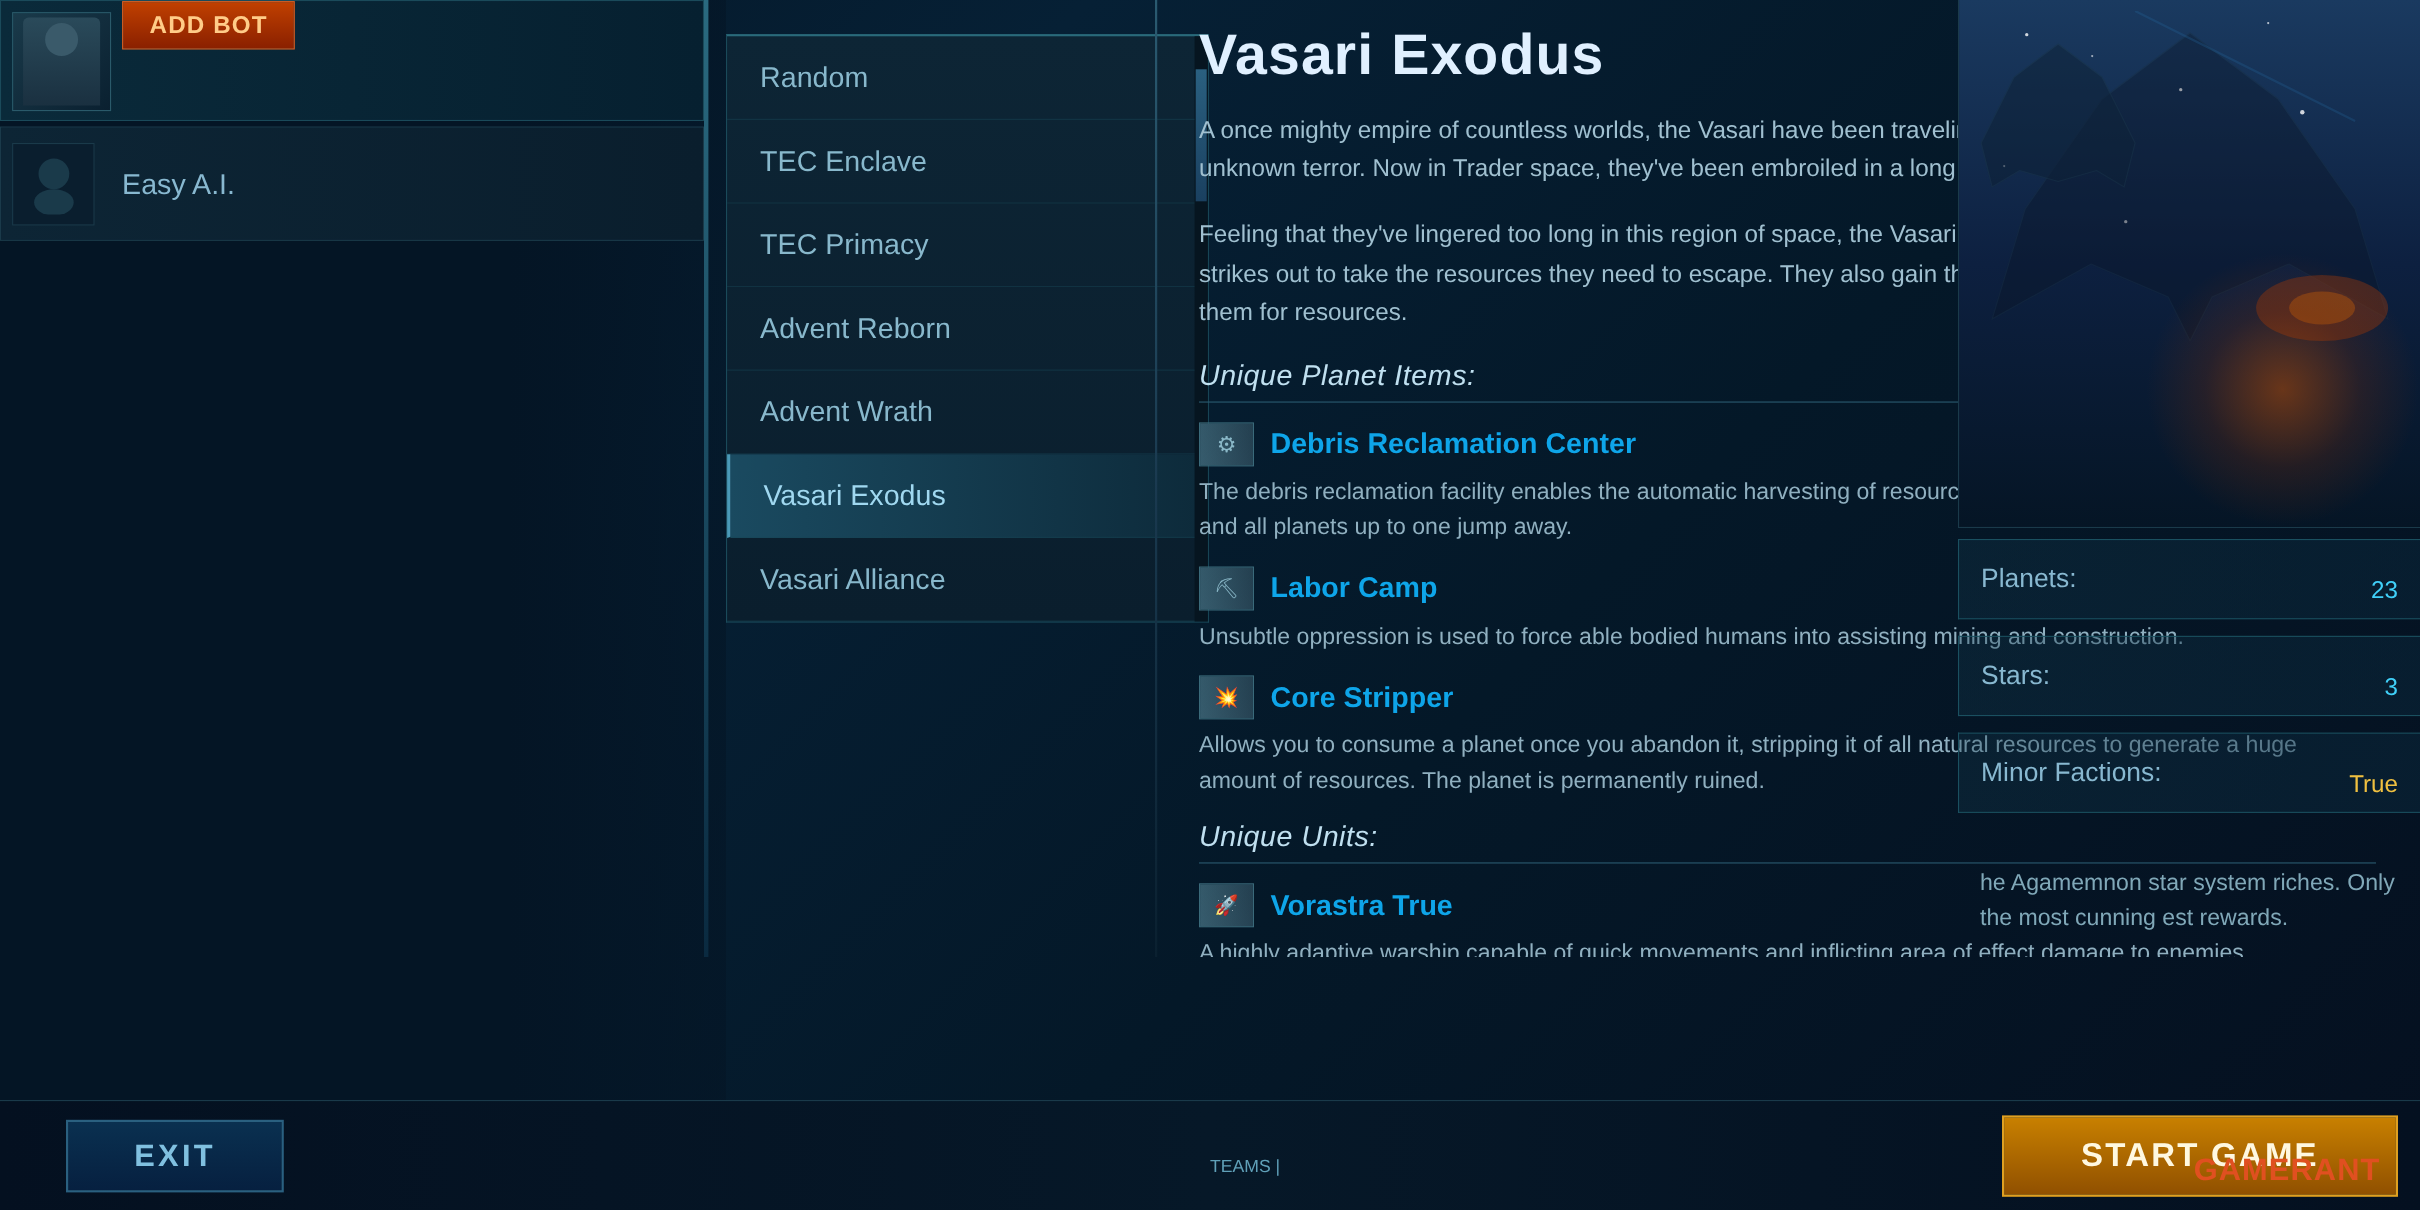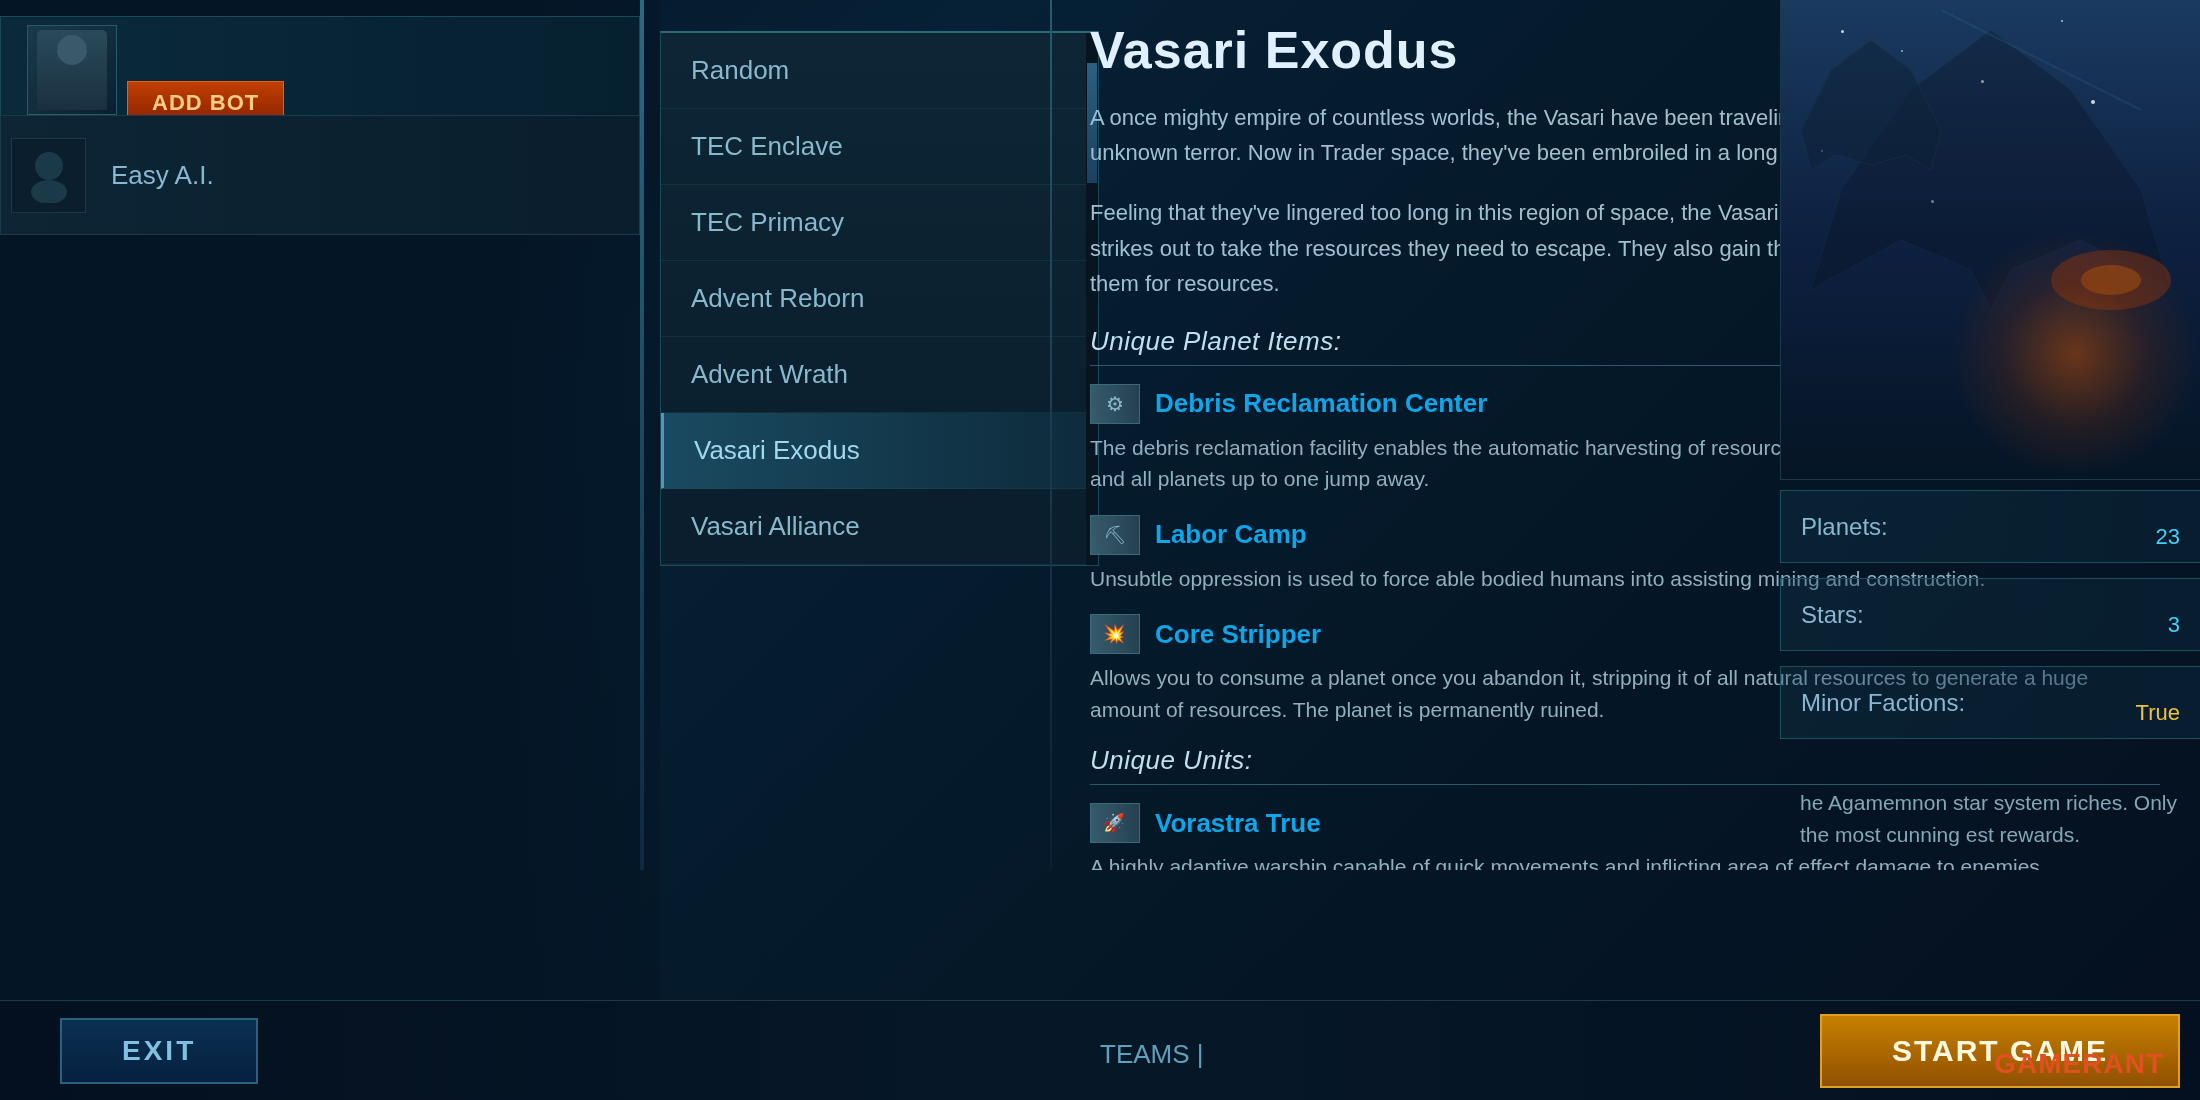--- a/index.html
+++ b/index.html
@@ -26,29 +26,28 @@
       left: 0;
       top: 0;
       width: 660px;
       height: 100%;
       background: linear-gradient(to right, #041525 70%, rgba(4,21,37,0.6));
     }
 
     
     .player-slot {
       position: absolute;
-      top: 16px;
+      top: 0;
       left: 0;
       width: 640px;
       height: 110px;
       background: linear-gradient(to right, #0a2a3a, #062030);
       border: 1px solid #1a4a5a;
       display: flex;
-      align-items: flex-end;
-      padding-left: 16px;
+      align-items: flex-start;
     }
 
     .player-avatar {
       width: 90px;
       height: 90px;
       margin: 10px;
       background: linear-gradient(135deg, #1a3a4a, #0a2030);
       border: 1px solid #2a5a6a;
       display: flex;
       align-items: center;
@@ -87,21 +86,21 @@
       text-transform: uppercase;
       letter-spacing: 1px;
     }
 
     
     .ai-slot {
       position: absolute;
       top: 115px;
       left: 0;
       width: 640px;
-      height: 120px;
+      height: 104px;
       background: linear-gradient(to right, #0d2535, #0a1e2d);
       border: 1px solid #1a3a4a;
       display: flex;
       align-items: center;
     }
 
     .ai-avatar {
       width: 75px;
       height: 75px;
       margin: 10px;
@@ -415,21 +414,21 @@
       font-weight: bold;
       letter-spacing: 3px;
       cursor: pointer;
       text-transform: uppercase;
     }
 
     .teams-label {
       position: absolute;
       left: 1100px;
       bottom: 30px;
-      font-size: 26px;
+      font-size: 16px;
       color: #60a0b8;
     }
 
     .start-game-btn {
       margin-right: 20px;
       padding: 18px 70px;
       background: linear-gradient(to bottom, #c88000, #905000);
       border: 2px solid #e0a020;
       color: #fff8e0;
       font-size: 30px;

